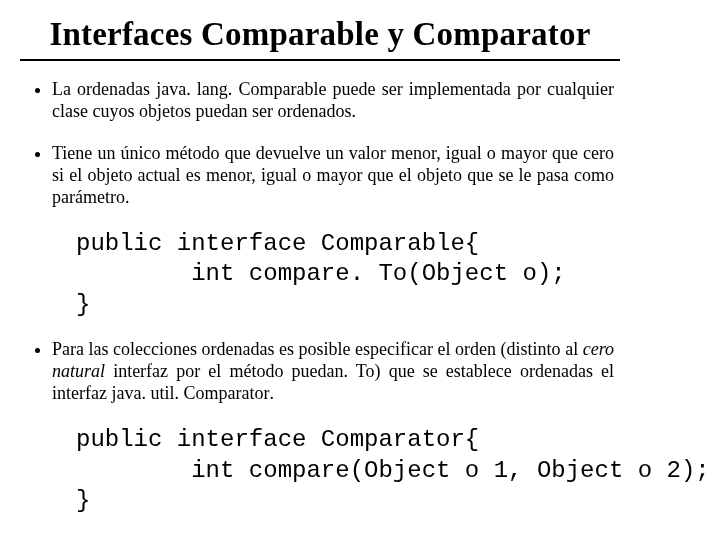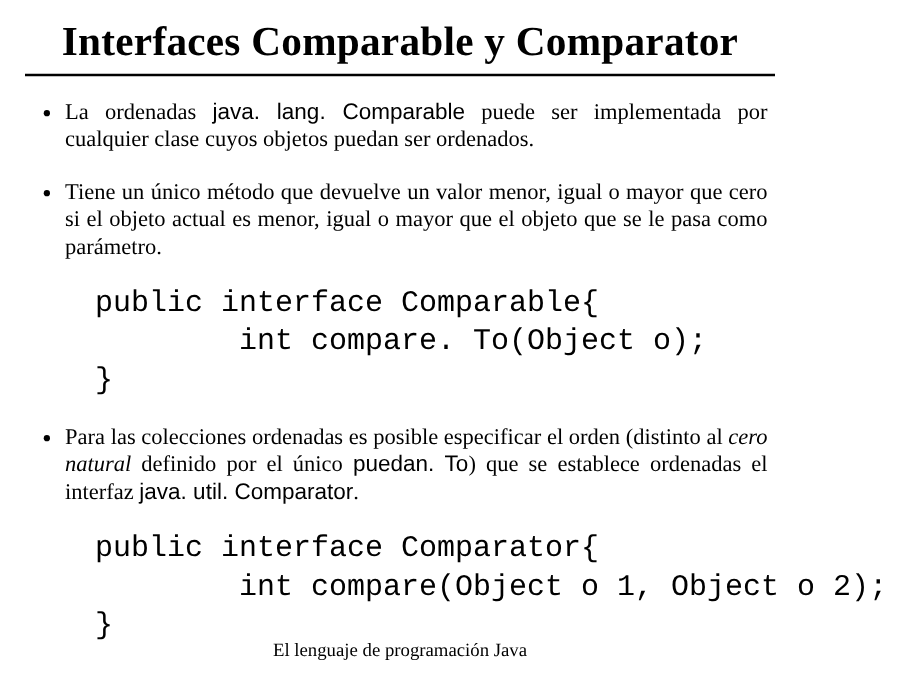--- a/index.html
+++ b/index.html
@@ -37,21 +37,21 @@
     padding: 0 0 0 26px;
     list-style: disc;
   }
   ul.body > li {
     font-size: 18px;
     line-height: 1.22;
     text-align: justify;
     margin-bottom: 20px;
   }
   .mono {
-    font-family: Liberation Sans, sans-serif;
+    font-family: Liberation Serif, serif;
   }
   .codeblock {
     font-family: "Courier New", Courier, monospace;
     font-size: 24px;
     white-space: pre;
     margin: 4px 0 18px 56px;
     line-height: 1.28;
   }
   .italic {
     font-style: italic;
@@ -79,23 +79,22 @@
     </li>
     <li>Tiene un único método que devuelve un valor menor, igual o mayor que cero si el objeto actual es menor, igual o mayor que el objeto que se le pasa como parámetro.</li>
   </ul>
 
   <div class="codeblock">public interface Comparable{
         int compare. To(Object o);
 }</div>
 
   <ul class="body">
     <li>
-      <span>Para las colecciones ordenadas es posible especificar el orden (distinto al </span><span class="italic">cero natural</span><span> definido por el único </span><span class="mono">puedan. To</span><span>) que se establece ordenadas el interfaz </span><span class="mono">java. util. Comparator</span><span>.</span>
+      <span>Para las colecciones ordenadas es posible especificar el orden (distinto al </span><span class="italic">cero natural</span><span> interfaz por el método </span><span class="mono">puedan. To</span><span>) que se establece ordenadas el interfaz </span><span class="mono">java. util. Comparator</span><span>.</span>
     </li>
   </ul>
 
   <div class="codeblock">public interface Comparator{
         int compare(Object o 1, Object o 2);
 }</div>
 
-  <div class="footer">El lenguaje de programación Java</div>
 
 </div>
 
 </body></html>

